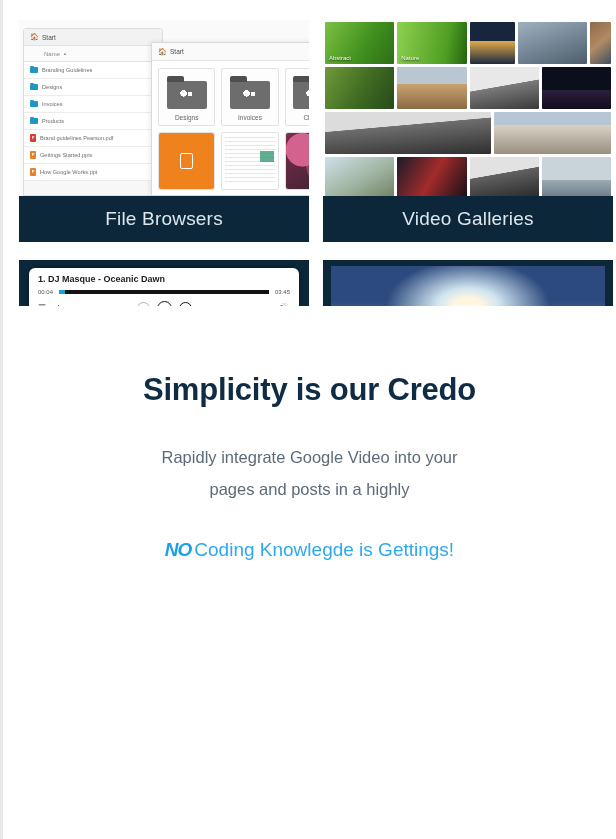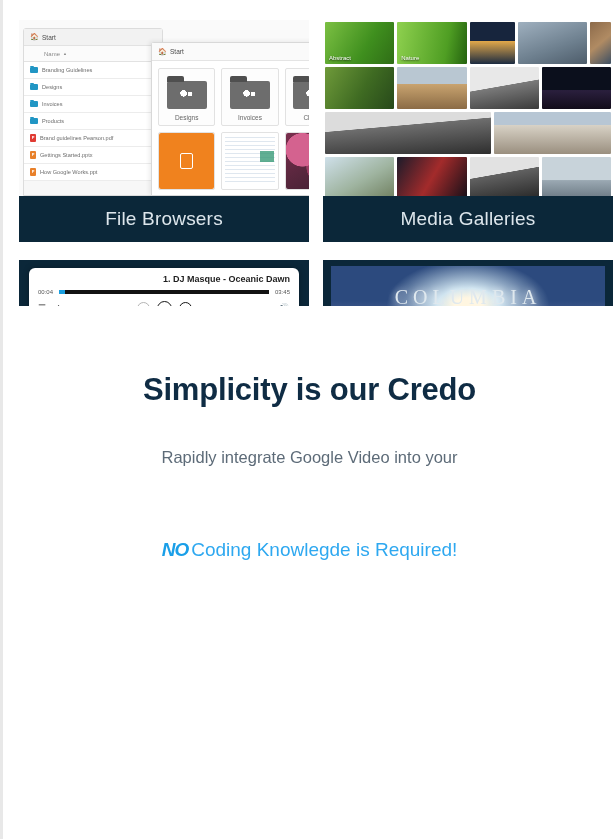--- a/index.html
+++ b/index.html
@@ -179,21 +179,21 @@
   .g-bwcity{ background: linear-gradient(170deg,#e2e2e2 0 40%,#616161 41%,#262626); }
   .g-fog   { background: linear-gradient(180deg,#c8d3da 0 55%,#9aa8b2 56%,#6b7883); }
 
   
   .ap { position: absolute; inset: 0; background: #0b2739; padding: 8px 10px 0; }
   .ap-box {
     background: #fff; border-radius: 6px 6px 0 0; height: 100%;
     box-shadow: 0 0 6px rgba(0,0,0,.3); overflow: hidden;
   }
   .ap-head { padding: 6px 9px 7px; border-bottom: 1px solid #dcdcdc; }
-  .ap-title { text-align: right; font-size: 9px; color: #1e1e1e; font-weight: bold; margin-bottom: 5px; }
+  .ap-title { text-align: left; font-size: 9px; color: #1e1e1e; font-weight: bold; margin-bottom: 5px; }
   .ap-seek { display: flex; align-items: center; gap: 6px; margin-bottom: 6px; }
   .ap-time { font-size: 6px; color: #555; }
   .ap-bar { flex: 1; height: 4px; background: #d9d9d9; position: relative; }
   .ap-bar .done { position: absolute; left: 0; top: 0; bottom: 0; width: 3%; background: #1a9fe0; }
   .ap-bar .rest { position: absolute; left: 3%; top: 0; bottom: 0; right: 0; background: #121212; }
   .ap-ctrls { display: flex; align-items: center; }
   .ap-left { display: flex; gap: 7px; width: 70px; }
   .ap-mid { flex: 1; display: flex; justify-content: center; align-items: center; gap: 7px; }
   .ap-right { width: 70px; display: flex; justify-content: flex-end; }
   .cbtn {
@@ -352,21 +352,21 @@
             <div class="mg-cell g-bw2" style="grid-column:span 7;"></div>
             <div class="mg-cell g-house" style="grid-column:span 5;"></div>
 
             <div class="mg-cell g-wind" style="grid-column:span 3;"></div>
             <div class="mg-cell g-red" style="grid-column:span 3;"></div>
             <div class="mg-cell g-bwcity" style="grid-column:span 3;"></div>
             <div class="mg-cell g-fog" style="grid-column:span 3;"></div>
           </div>
         </div>
       </div>
-      <div class="card-caption">Media Galleries</div>
+      <div class="card-caption">Video Galleries</div>
     </div>
 
     <div class="card">
       <div class="card-preview ap">
         <div class="ap-box">
           <div class="ap-head">
             <div class="ap-title">1. DJ Masque - Oceanic Dawn</div>
             <div class="ap-seek">
               <span class="ap-time">00:04</span>
               <span class="ap-bar">
@@ -394,35 +394,34 @@
         </div>
       </div>
       <div class="card-caption">Audio Players</div>
     </div>
 
     <div class="card">
       <div class="card-preview vp">
         <div class="vp-box">
           <div class="vp-screen">
             <div class="vp-clouds"></div>
-            <div class="vp-word">COLUMBIA</div>
 
           </div>
 
         </div>
       </div>
       <div class="card-caption">Video Players</div>
     </div>
 
   </div>
 
   <div class="copy">
     <h1 class="headline">Simplicity is our Credo</h1>
     <p class="lede">
       <span>Rapidly integrate Google Video into your</span><br>
-      <br>
+      <span>pages and posts in a highly</span><br>
     </p>
     <div class="cta">
-      <span class="no">NO</span><span>Coding Knowlegde is Required!</span>
+      <span class="no">NO</span><span>Coding Knowlegde is Gettings!</span>
     </div>
   </div>
 
 </div>
 
 </body></html>

